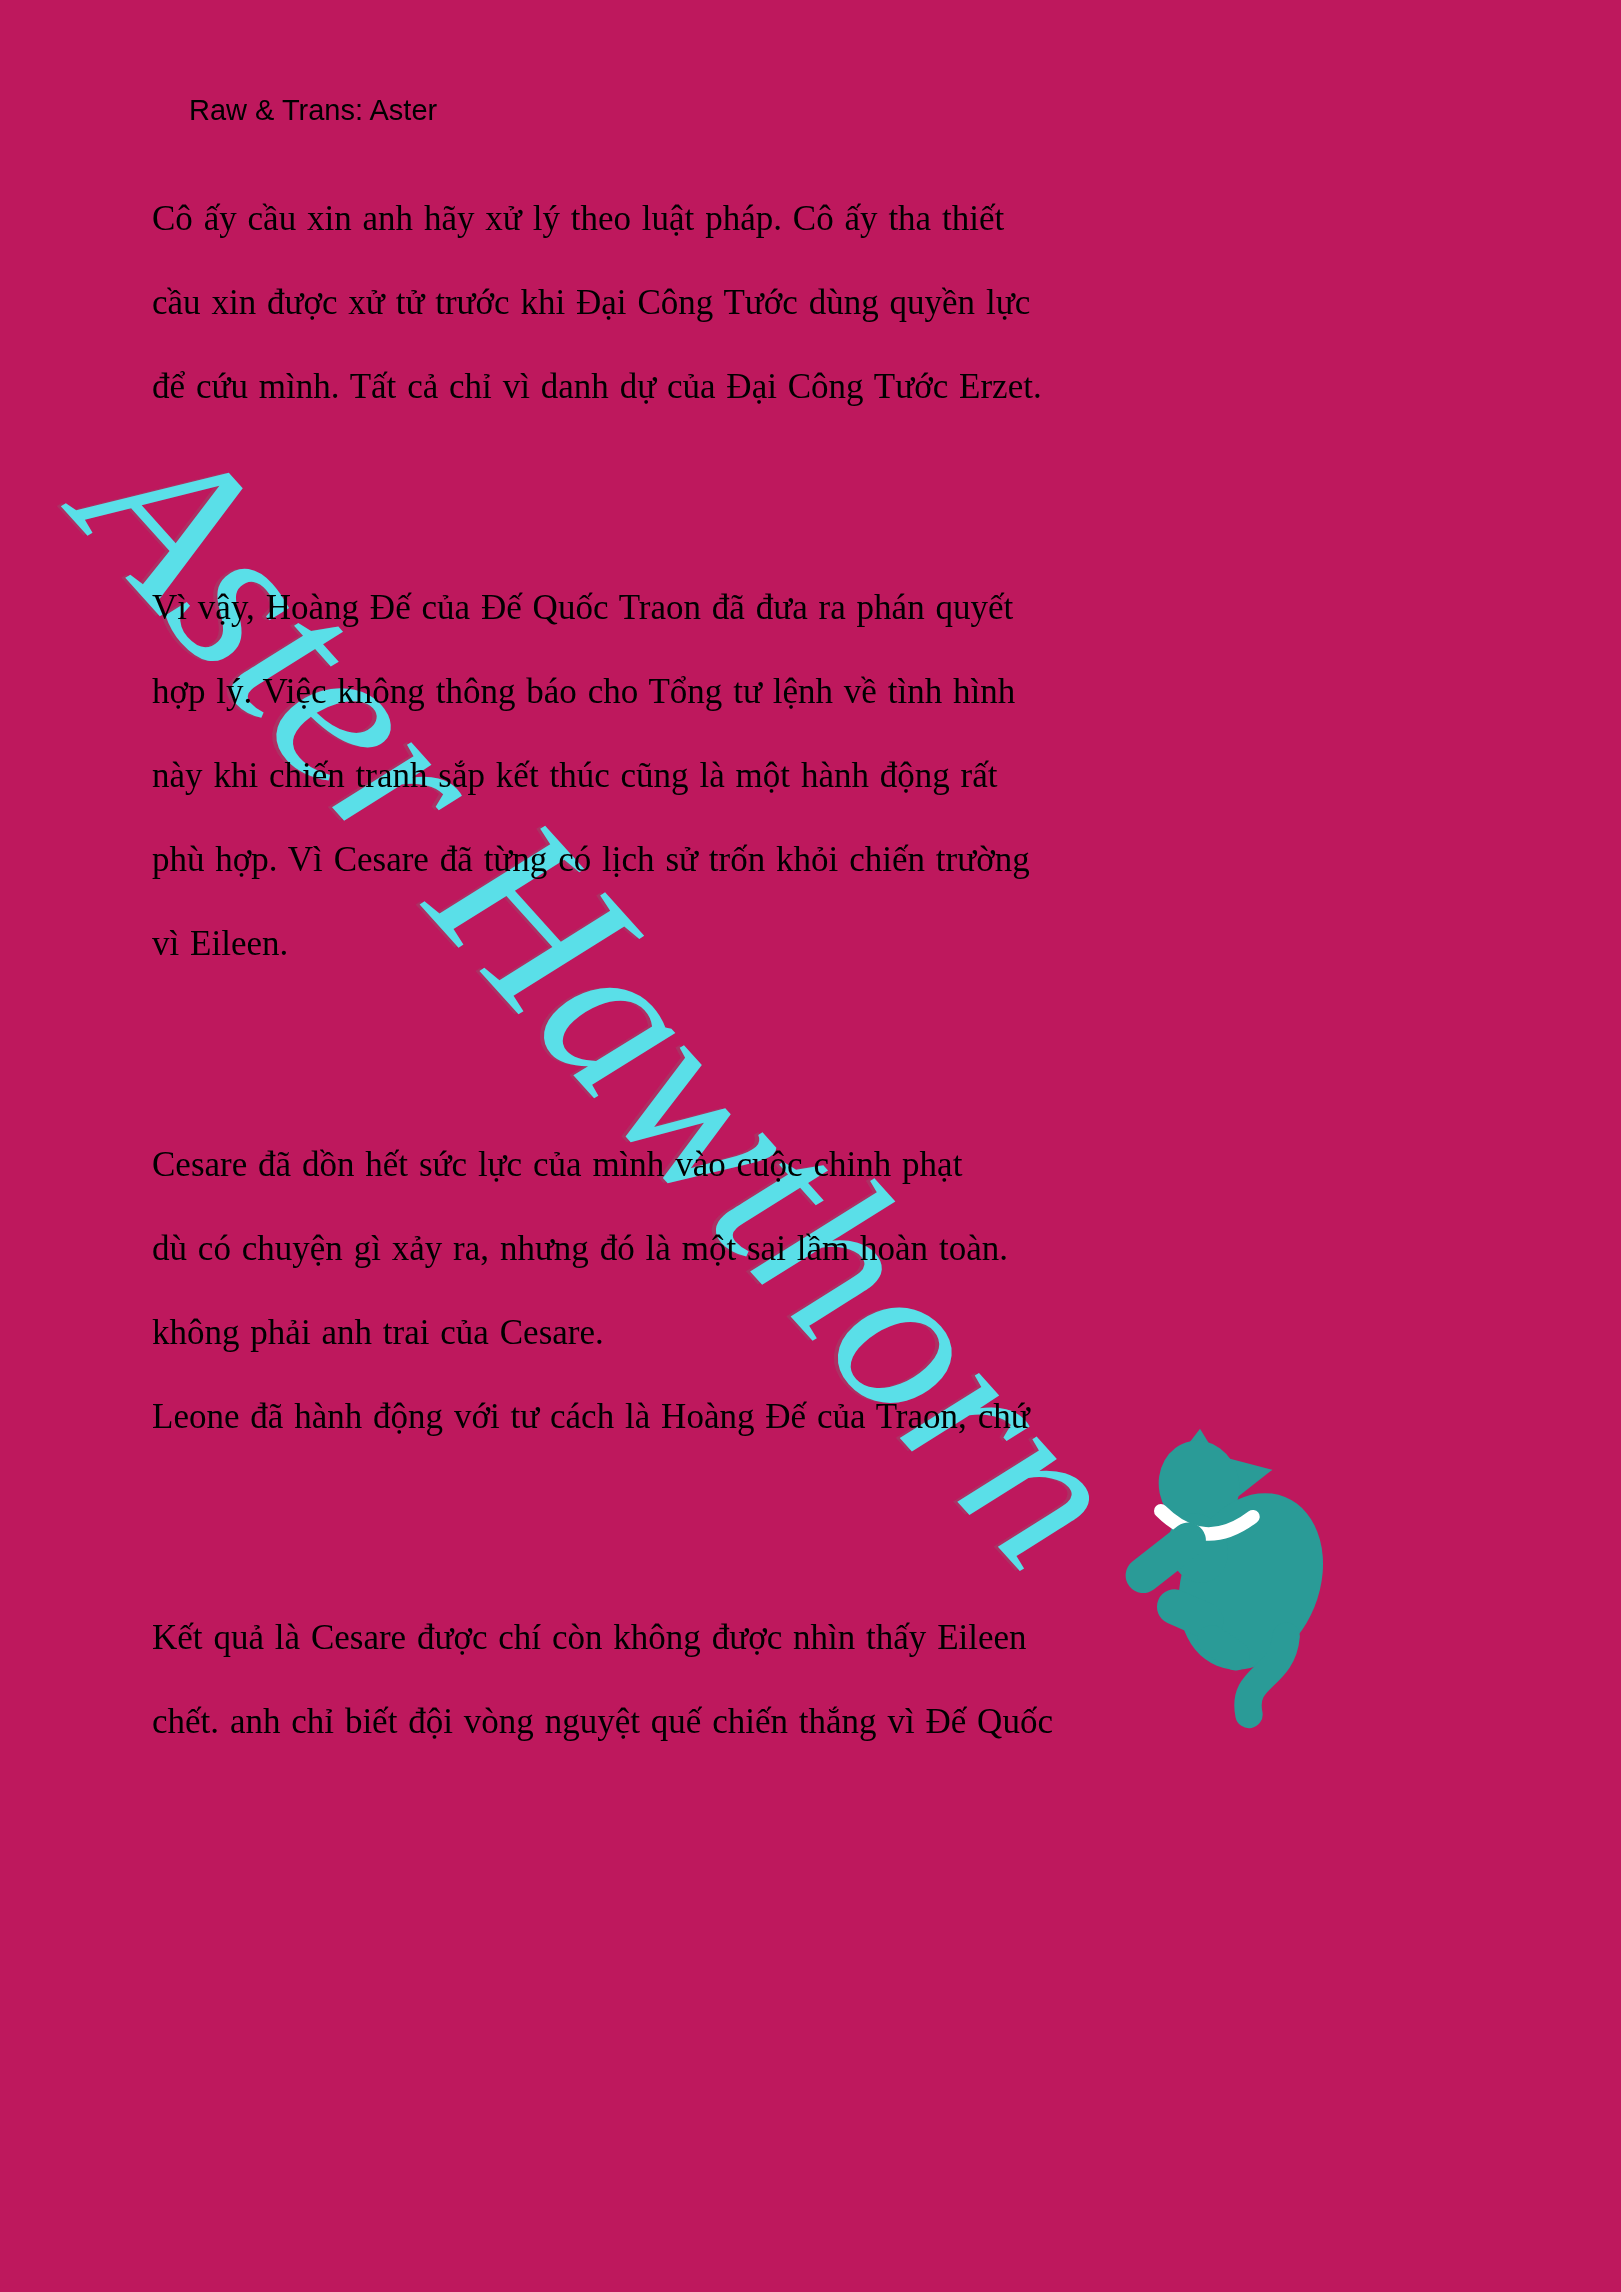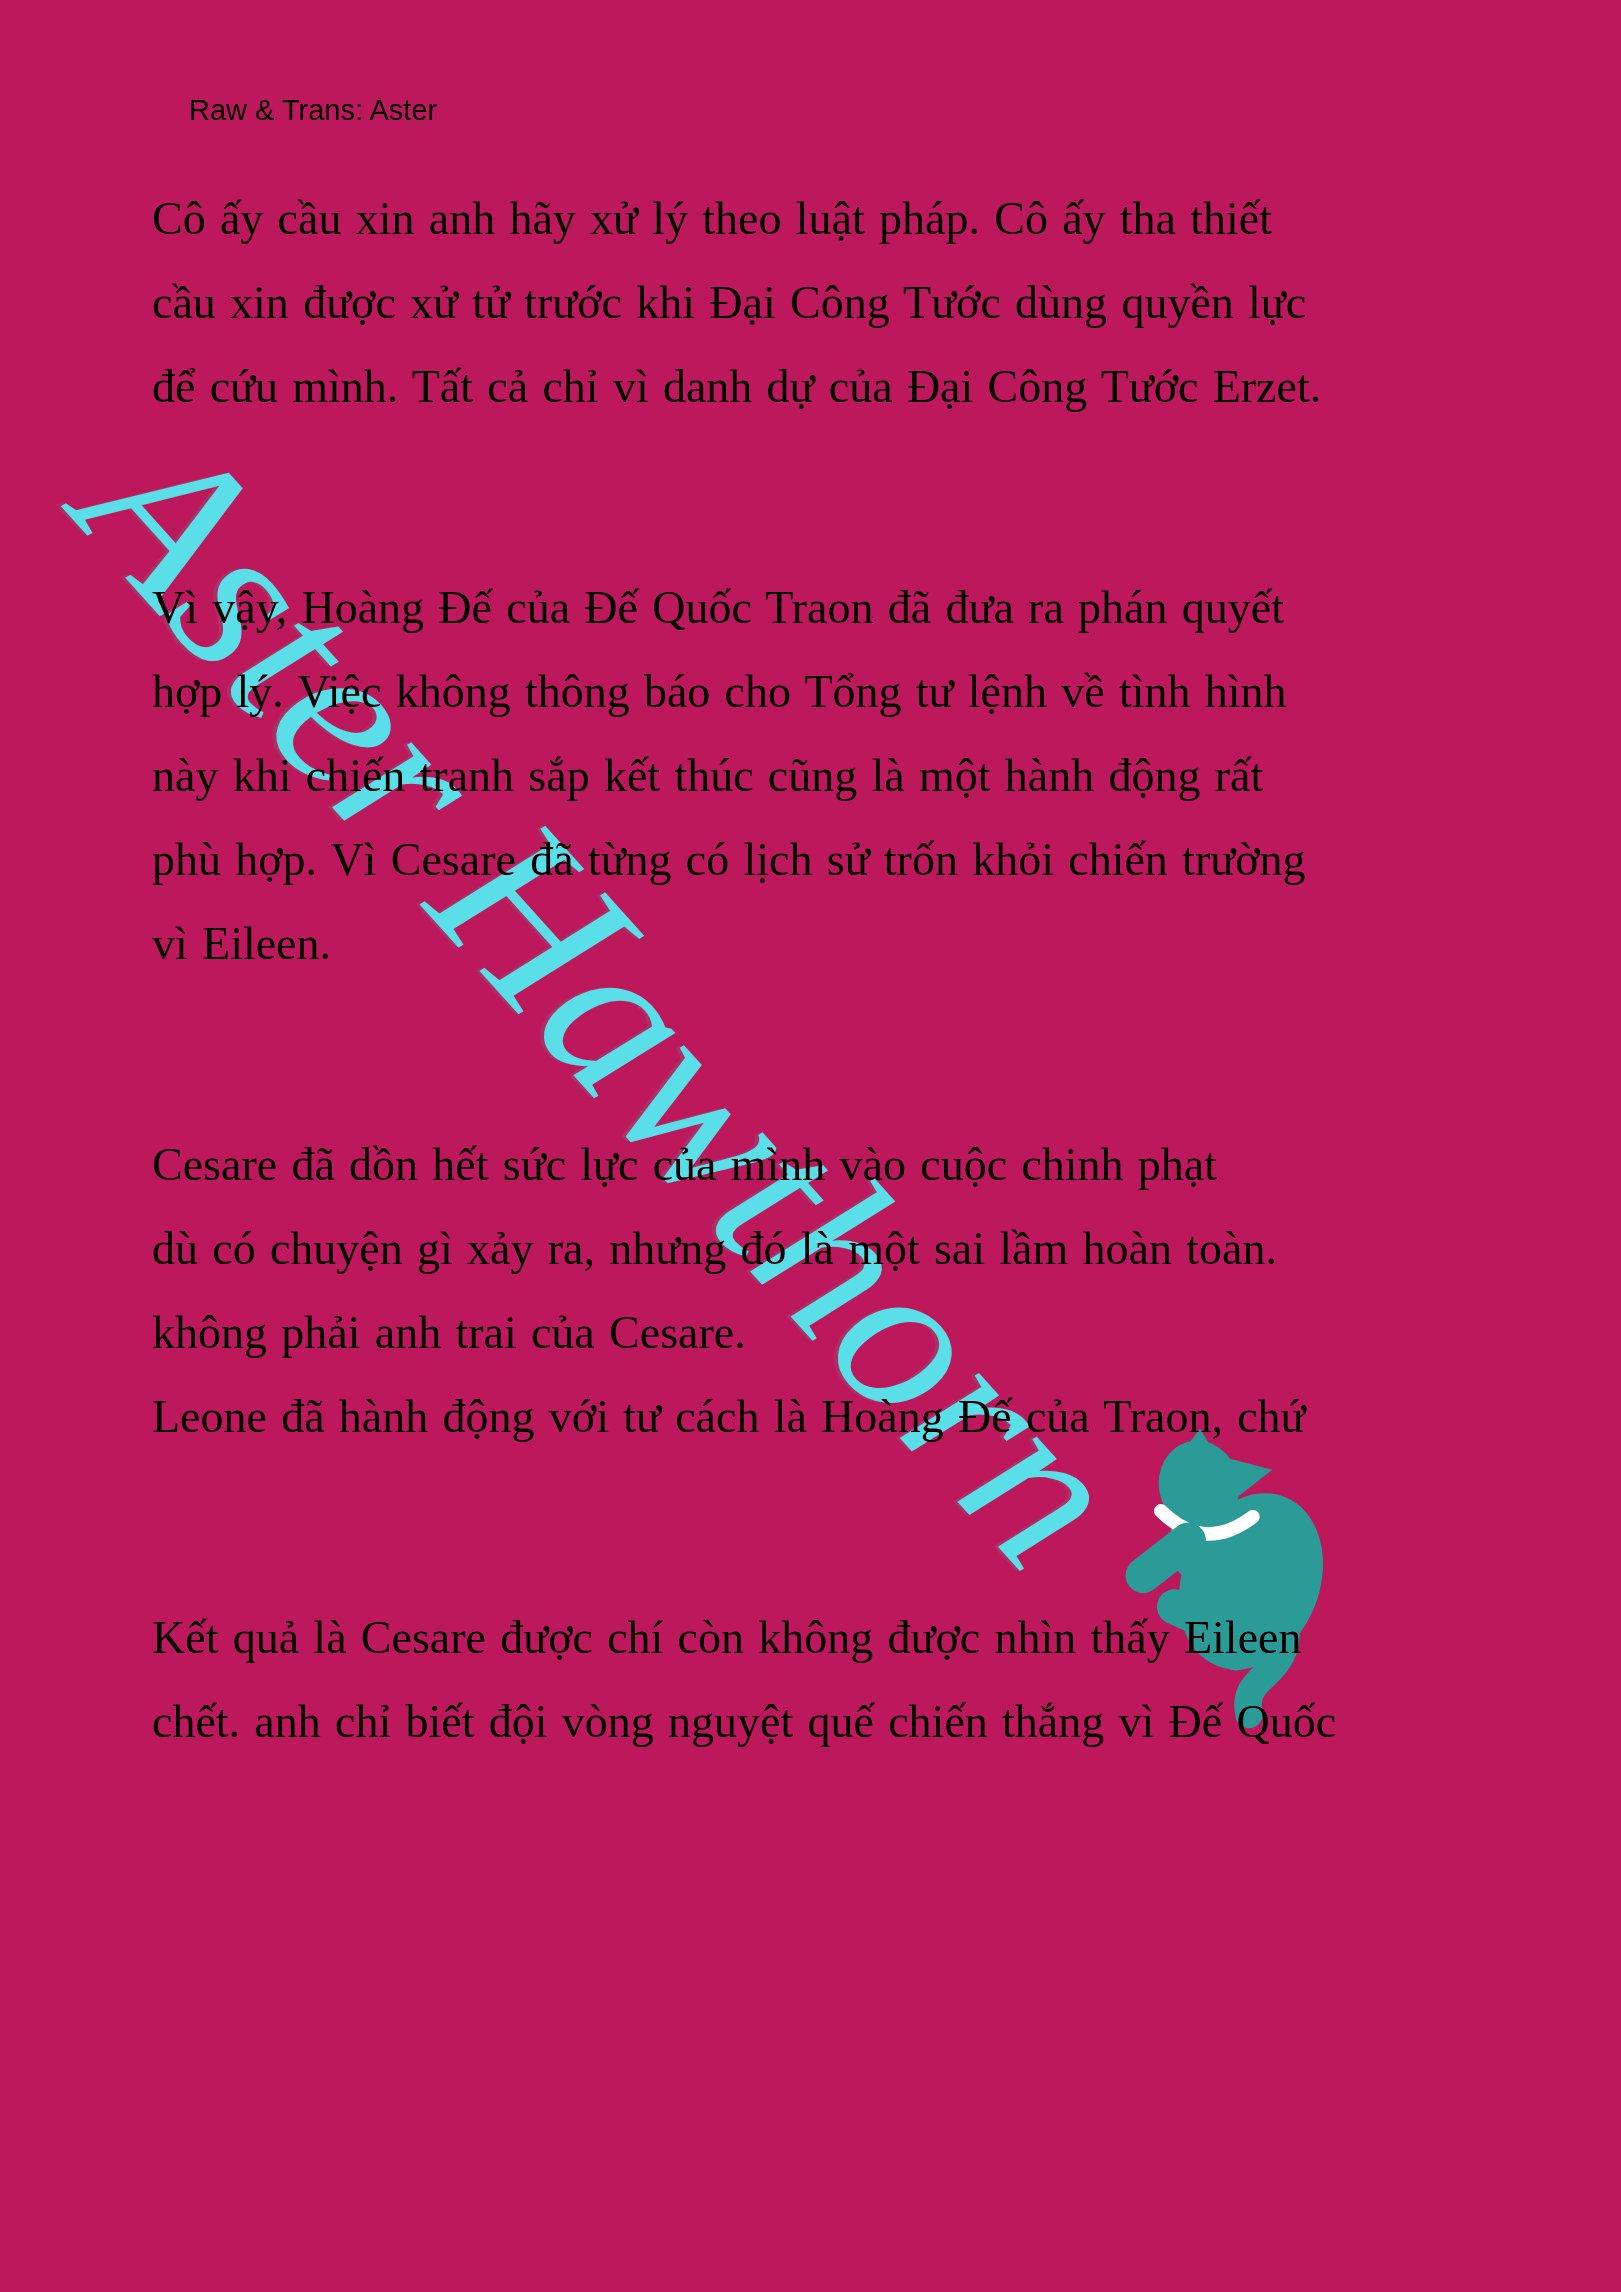--- a/index.html
+++ b/index.html
@@ -40,21 +40,21 @@
   }
   .content {
     position: absolute;
     left: 152px;
     top: 177px;
     width: 1313px;
     z-index: 2;
   }
   .content p {
     margin: 0 0 137px 0;
-    font-size: 46px;
+    font-size: 35px;
     line-height: 84px;
     word-spacing: 0.06em;
   }
   .content p .line { display: block; white-space: nowrap; }
   .cat {
     position: absolute;
     left: 1106px;
     top: 1413px;
     width: 235px;
     height: 323px;

